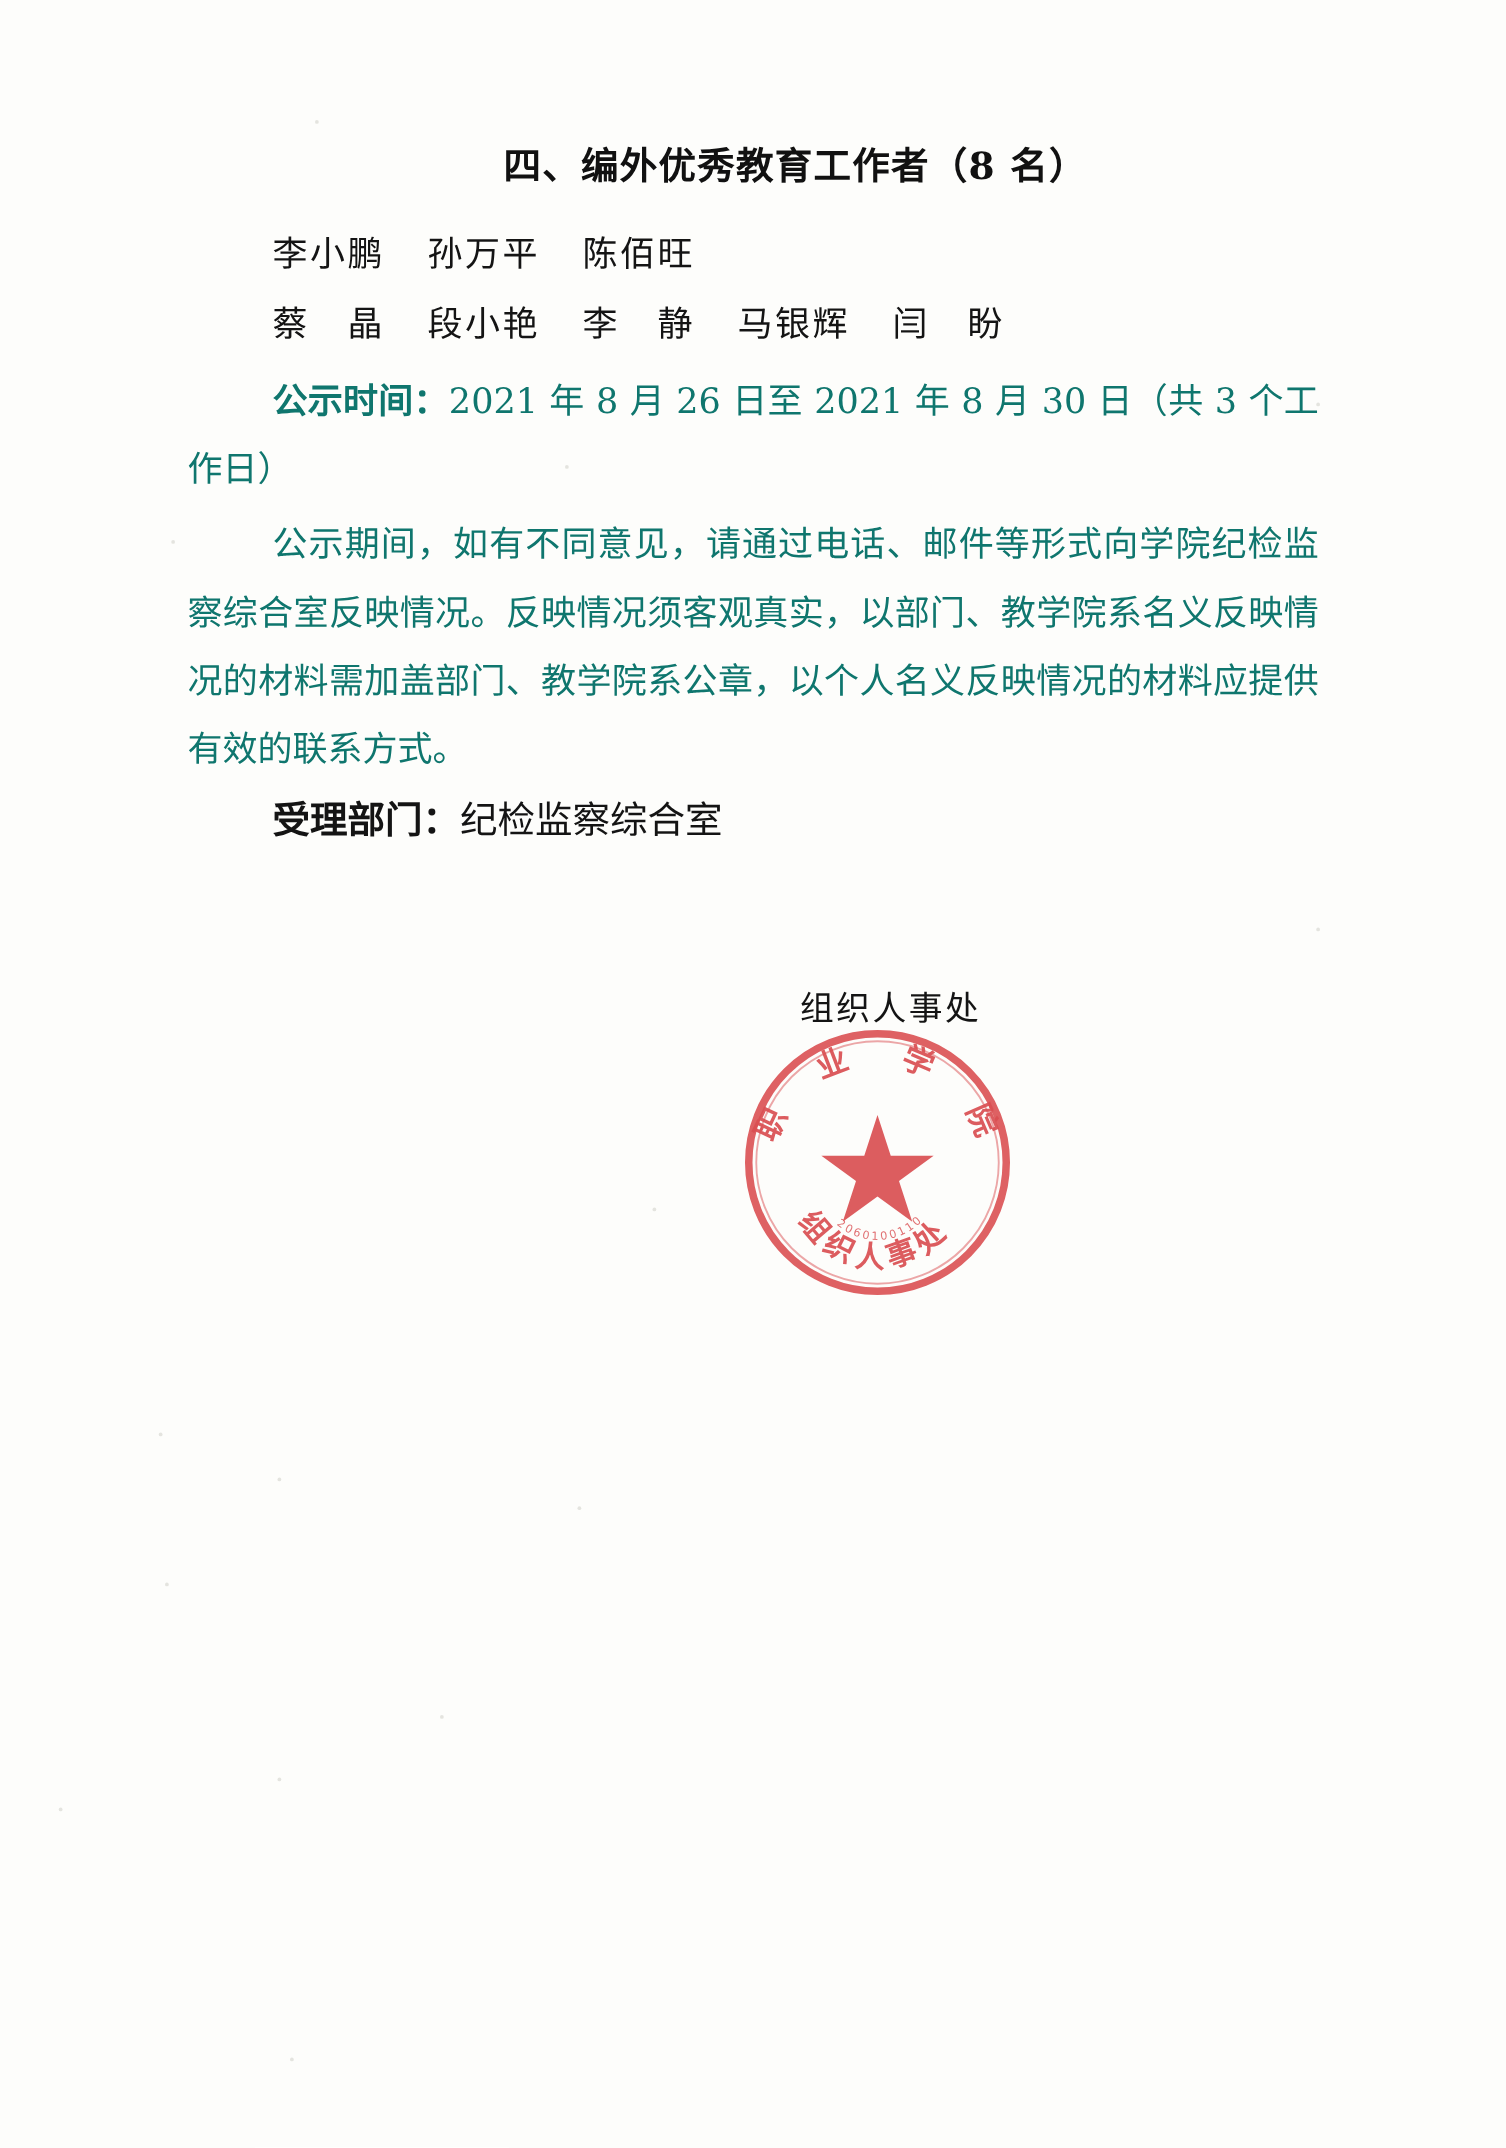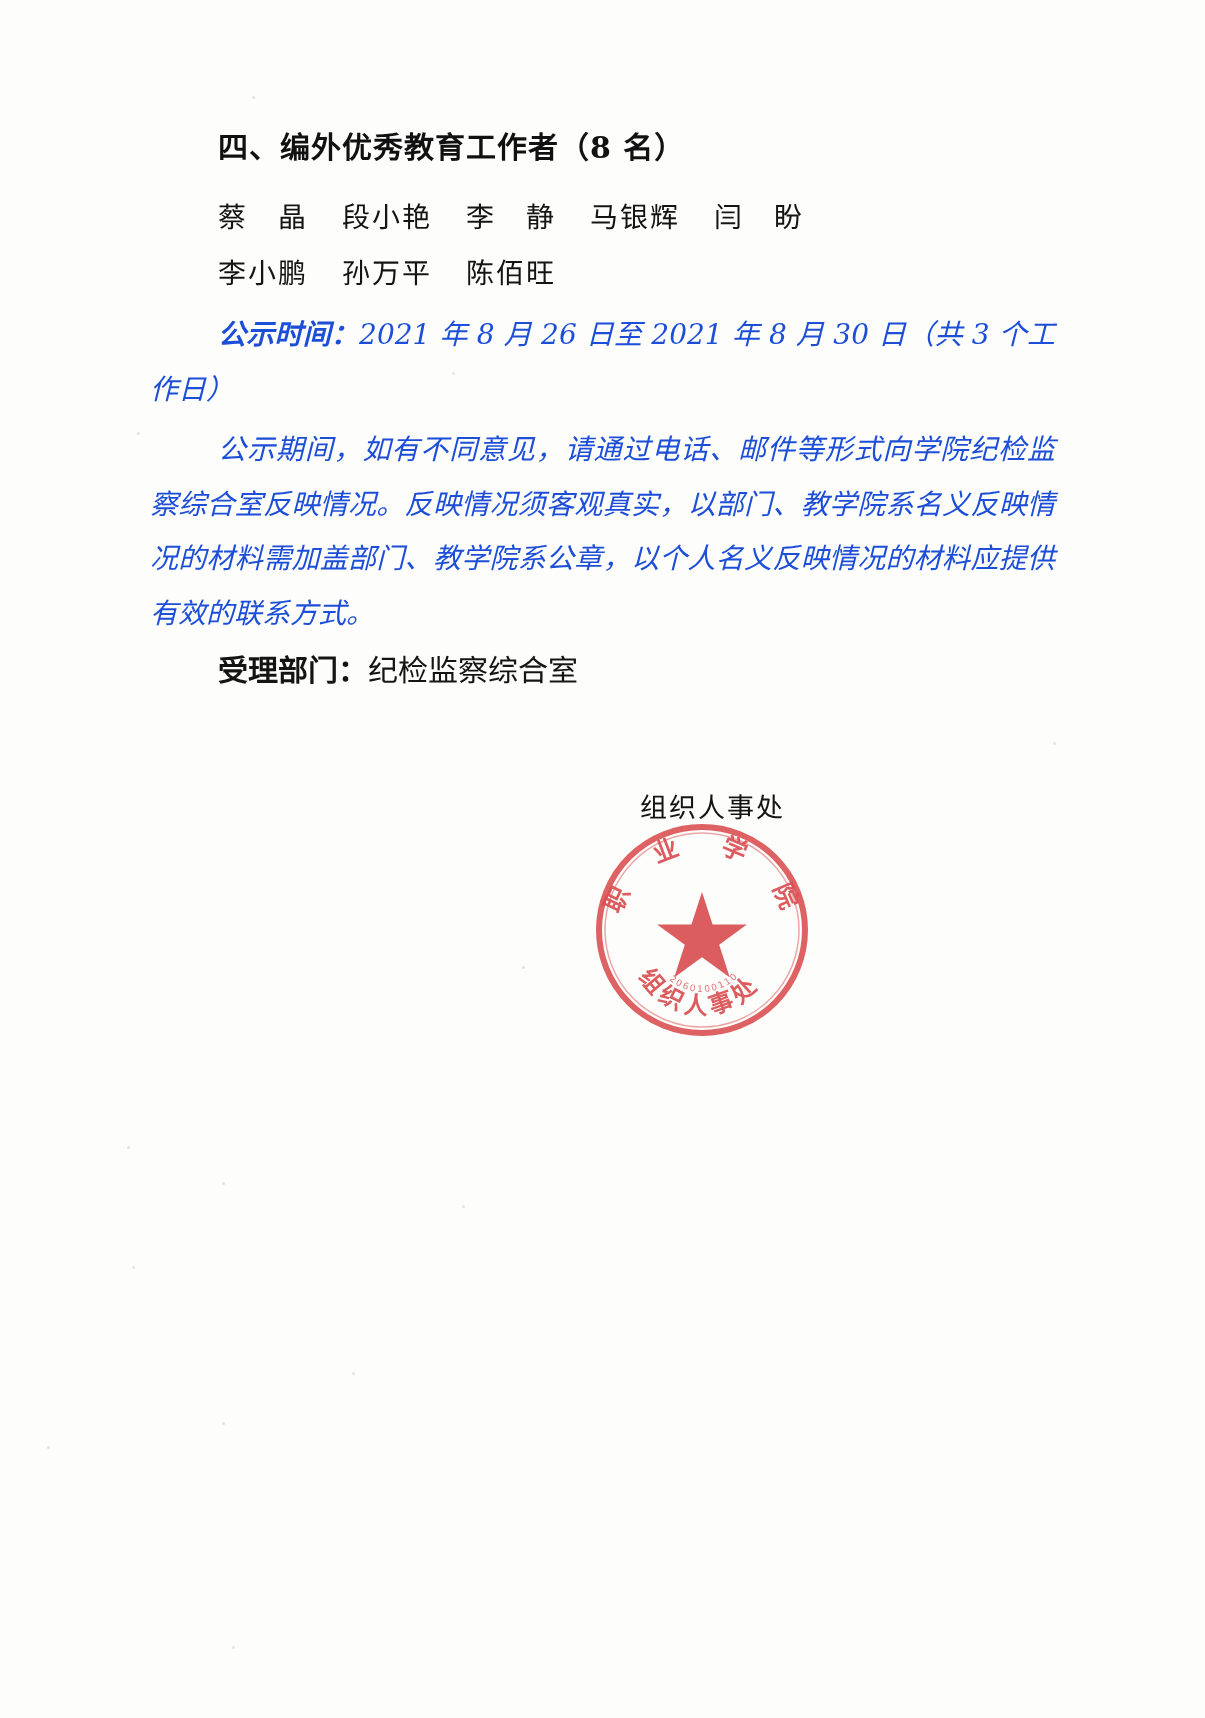--- a/index.html
+++ b/index.html
@@ -31,43 +31,43 @@
     position: absolute;
     left: 150px;
     top: 110px;
     width: 905px;
   }
   .heading {
     font-size: 30px;
     font-weight: 700;
     letter-spacing: 1px;
     line-height: 1.6;
-    margin: 14px 0 18px 68px;
+    margin: 0 0 18px 68px;
     color: #111;
+    text-align: center;
   }
   .names-line {
     font-size: 28px;
     line-height: 2.0;
     margin-left: 68px;
     letter-spacing: 2px;
     color: #141414;
   }
   .name-item {
     display: inline-block;
     margin-right: 34px;
     white-space: pre;
   }
   .para {
     font-size: 28px;
     line-height: 1.95;
     text-align: justify;
     text-justify: inter-ideograph;
     margin: 6px 0 0 0;
-    color: #1d4ed8;
-    font-style: italic;
+    color: #0f766e;
   }
   .para.indent {
     text-indent: 68px;
   }
   .bold-lead {
     font-weight: 700;
   }
   .label-line {
     font-size: 30px;
     line-height: 1.95;
@@ -122,25 +122,25 @@
   <div class="speck" style="left:132px;top:1266px;width:3px;height:3px;"></div>
   <div class="speck" style="left:47px;top:1446px;width:3px;height:3px;"></div>
   <div class="speck" style="left:222px;top:1422px;width:3px;height:3px;"></div>
   <div class="speck" style="left:232px;top:1646px;width:3px;height:3px;"></div>
 
   <div class="doc-body">
 
     <h2 class="heading">四、编外优秀教育工作者（8 名）</h2>
 
     <div class="names-line">
-      <span class="name-item">蔡　晶</span><span class="name-item">段小艳</span><span class="name-item">李　静</span><span class="name-item">马银辉</span><span class="name-item">闫　盼</span>
+      <span class="name-item">李小鹏</span><span class="name-item">孙万平</span><span class="name-item">陈佰旺</span>
     </div>
 
     <div class="names-line">
-      <span class="name-item">李小鹏</span><span class="name-item">孙万平</span><span class="name-item">陈佰旺</span>
+      <span class="name-item">蔡　晶</span><span class="name-item">段小艳</span><span class="name-item">李　静</span><span class="name-item">马银辉</span><span class="name-item">闫　盼</span>
     </div>
 
     <p class="para indent"><span class="bold-lead">公示时间：</span><span>2021 年 8 月 26 日至 2021 年 8 月 30 日（共 3 个工作日）</span></p>
 
     <p class="para indent">公示期间，如有不同意见，请通过电话、邮件等形式向学院纪检监察综合室反映情况。反映情况须客观真实，以部门、教学院系名义反映情况的材料需加盖部门、教学院系公章，以个人名义反映情况的材料应提供有效的联系方式。</p>
 
     <div class="label-line"><span class="lbl">受理部门：</span><span>纪检监察综合室</span></div>
 
 
   </div>

